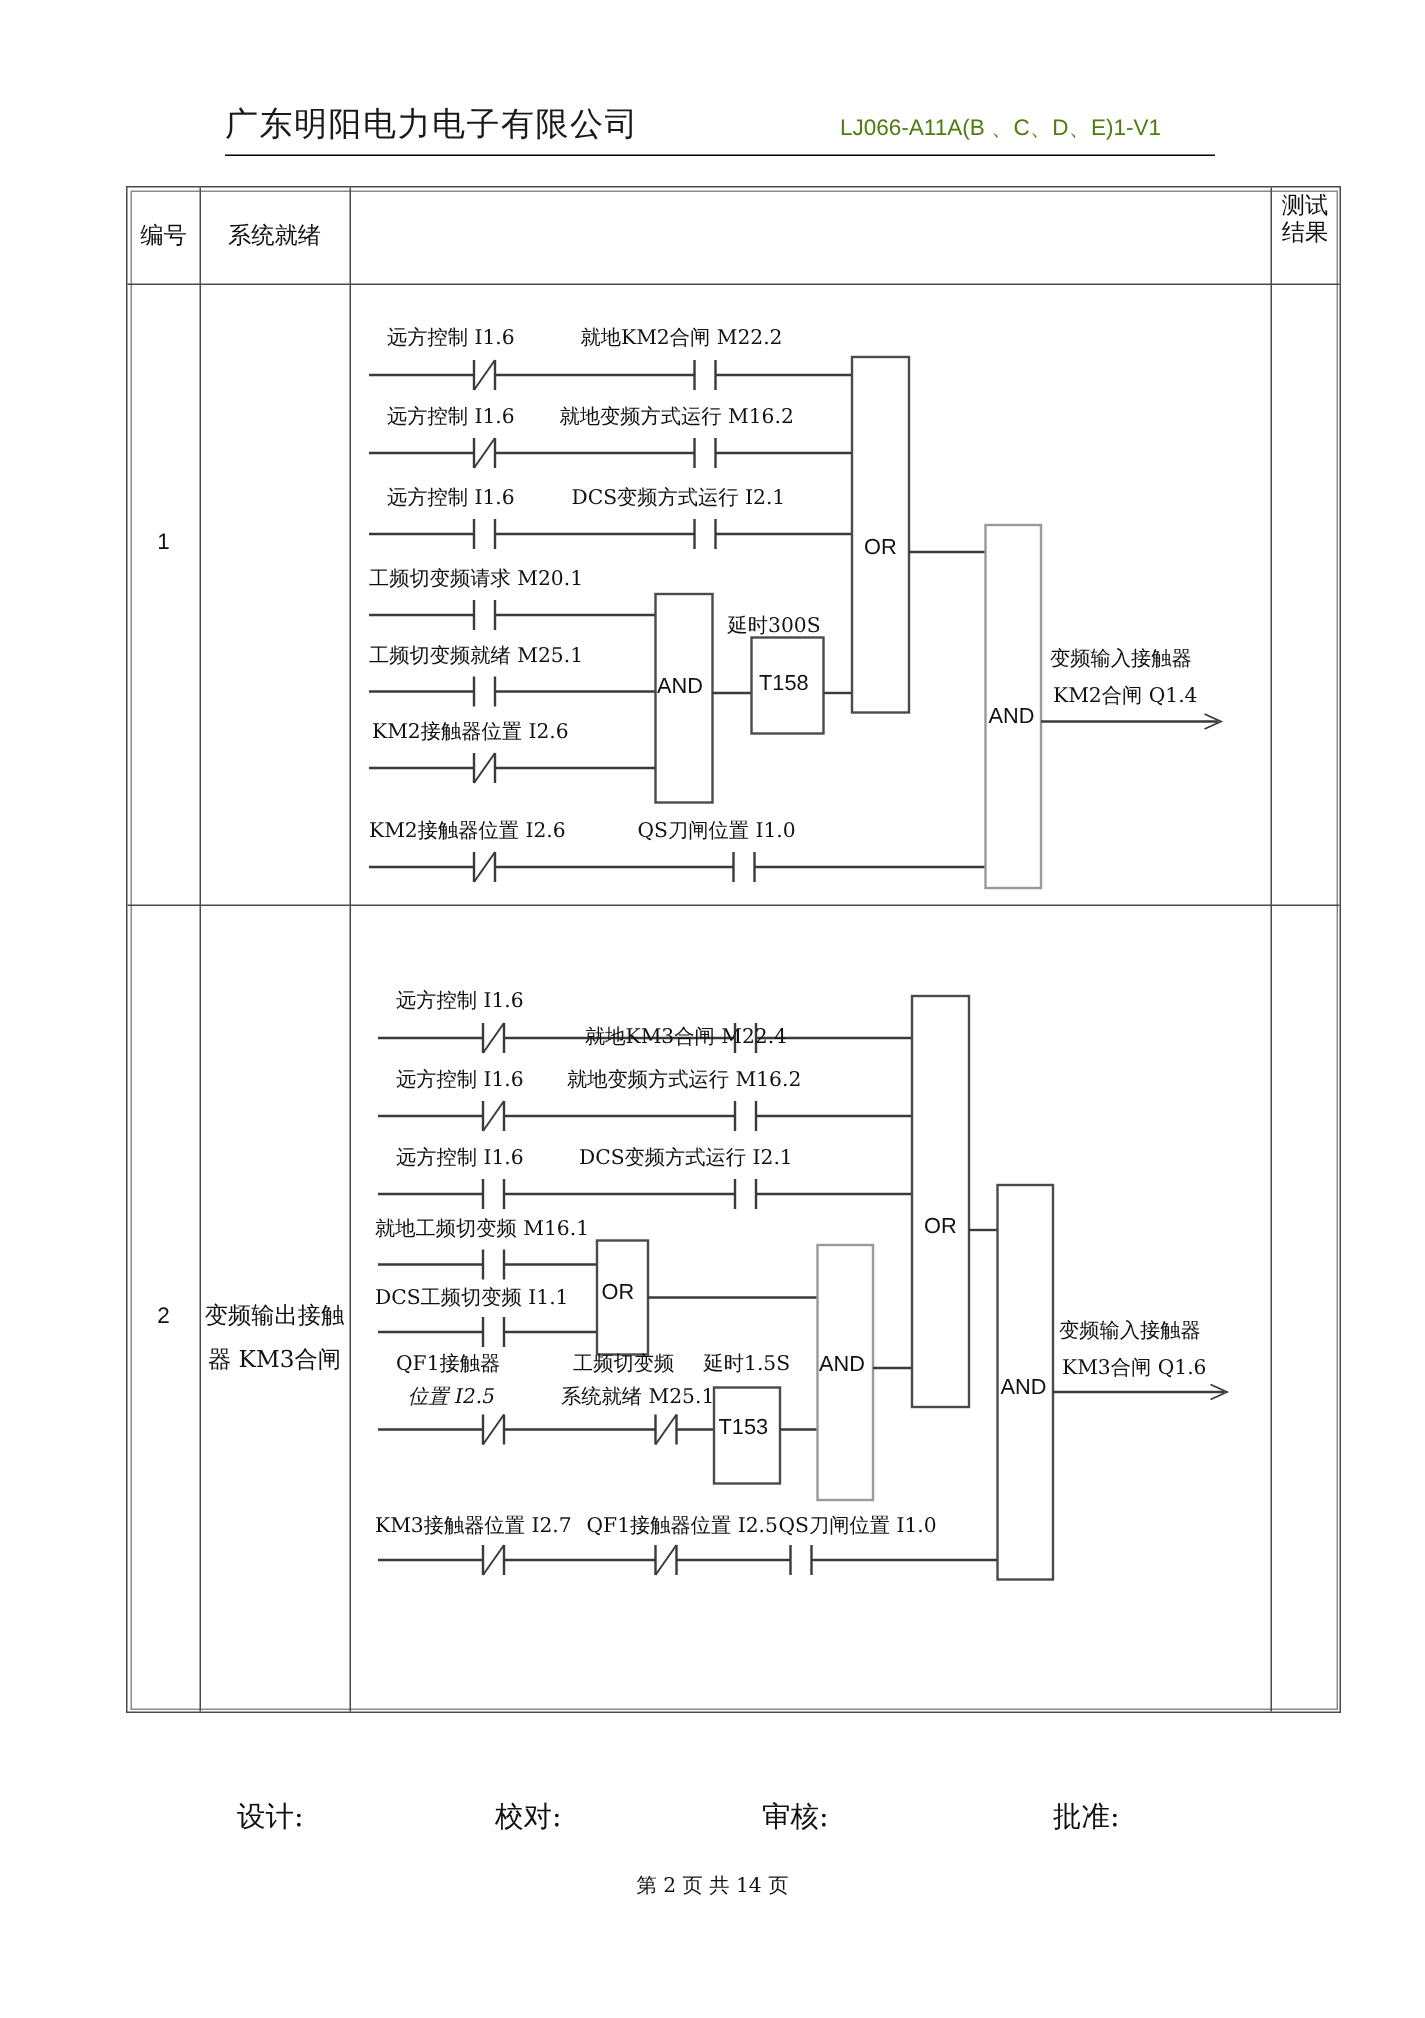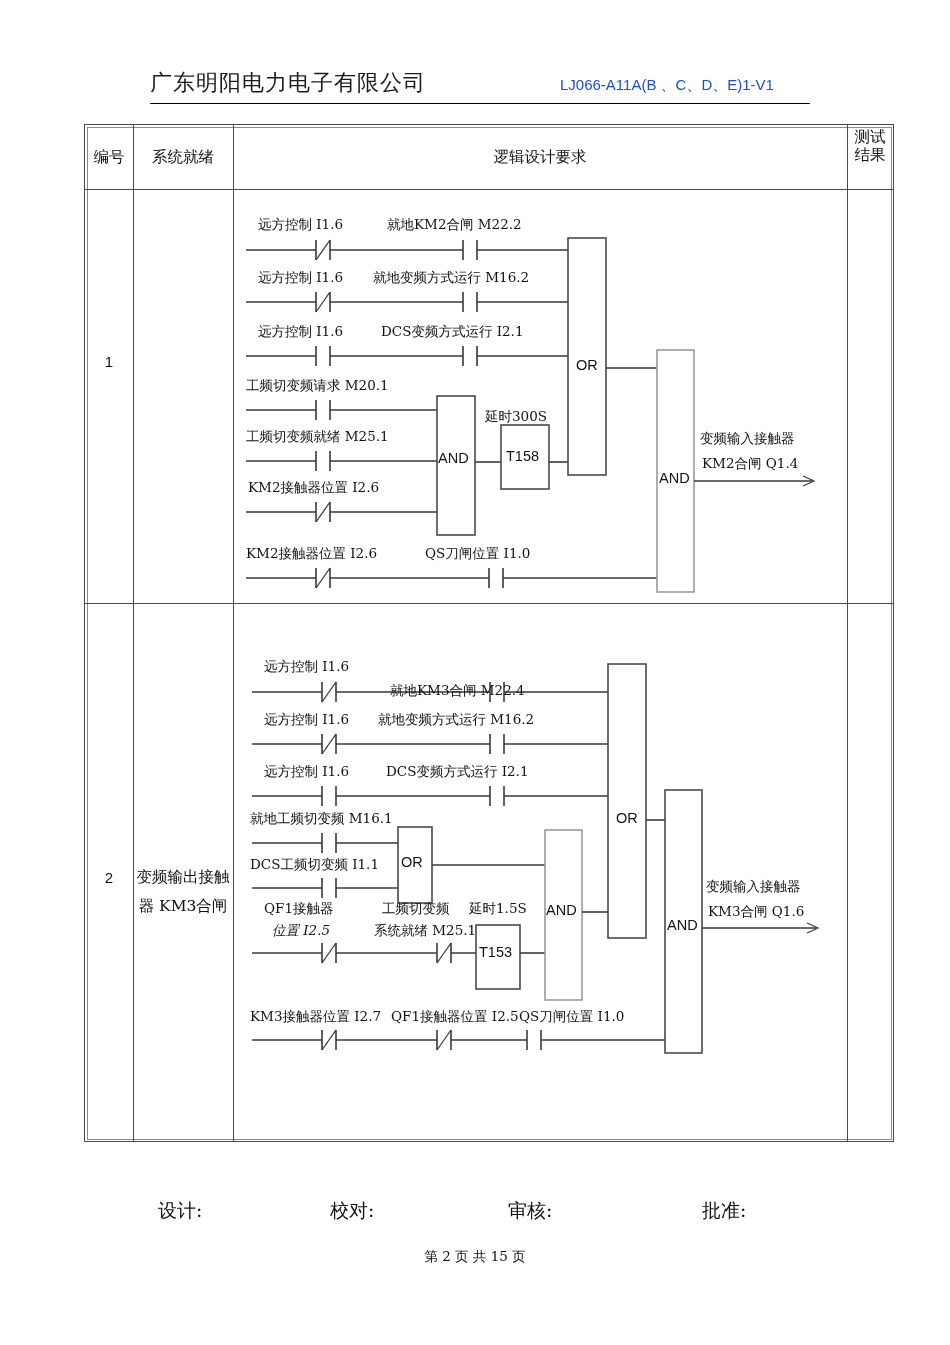--- a/index.html
+++ b/index.html
@@ -8,21 +8,21 @@
     width:950px;height:1345px;background:#ffffff;
     font-family:"Liberation Sans","DejaVu Sans",sans-serif;
     color:#1a1a1a;position:relative;overflow:hidden;
   }
   .page{position:absolute;left:0;top:0;width:754px;height:1345px;}
 
   
   .hdr{position:absolute;left:150px;top:68px;width:660px;height:46px;}
   .hdr-company{position:absolute;left:0;top:0;font-size:22px;letter-spacing:1px;
     font-family:"DejaVu Serif","Liberation Serif",serif;color:#1a1a1a;white-space:nowrap;}
-  .hdr-code{position:absolute;left:410px;top:8px;font-size:15px;white-space:nowrap;color:#1d4ed8;}
+  .hdr-code{position:absolute;left:410px;top:8px;font-size:15px;white-space:nowrap;color:#4d7c0f;}
   .hdr-rule{position:absolute;left:150px;top:103px;width:660px;height:0;border-top:1.4px solid #000;}
 
   
   .tbl{position:absolute;left:84px;top:124px;width:810px;height:1018px;
        border:1px solid #4a4a4a;box-sizing:border-box;}
   .tbl::before{content:"";position:absolute;left:1.5px;top:1.5px;right:1.5px;bottom:1.5px;
        border:1px solid #8a8a8a;pointer-events:none;}
   .vline{position:absolute;top:0;bottom:0;width:0;border-left:1px solid #4a4a4a;}
   .hline{position:absolute;left:0;right:0;height:0;border-top:1px solid #4a4a4a;}
 
@@ -73,21 +73,20 @@
 
   <div class="tbl">
     <div class="vline v1"></div>
     <div class="vline v2"></div>
     <div class="vline v3"></div>
     <div class="hline h1"></div>
     <div class="hline h2"></div>
 
     <div class="cell-txt hd-num">编号</div>
     <div class="cell-txt hd-cont">系统就绪</div>
-    <div class="cell-txt hd-logic">逻辑设计要求</div>
     <div class="cell-txt hd-res">测试结果</div>
 
     <div class="cell-txt r1-no">1</div>
     <div class="cell-txt r2-no">2</div>
     <div class="cell-txt r2-name">变频输出接触器 KM3合闸</div>
   </div>
 
   <svg class="ladder" width="950" height="1345" viewBox="0 0 950 1345" style="position:absolute;left:0;top:0;pointer-events:none;">
     <g stroke="#3a3a3a" stroke-width="1.6" fill="none" shape-rendering="geometricPrecision">
 
@@ -226,15 +225,15 @@
     <div class="gate-lbl" style="left:667px;top:917px;">AND</div>
 
     <div class="lad-txt" style="left:706px;top:878px;">变频输入接触器</div>
     <div class="lad-txt" style="left:708px;top:903px;">KM3合闸 Q1.6</div>
   </div>
 
   <div class="sig sig1">设计:</div>
   <div class="sig sig2">校对:</div>
   <div class="sig sig3">审核:</div>
   <div class="sig sig4">批准:</div>
-  <div class="pagenum">第 2 页 共 15 页</div>
+  <div class="pagenum">第 2 页 共 14 页</div>
 
 </div>
 
 </body></html>

